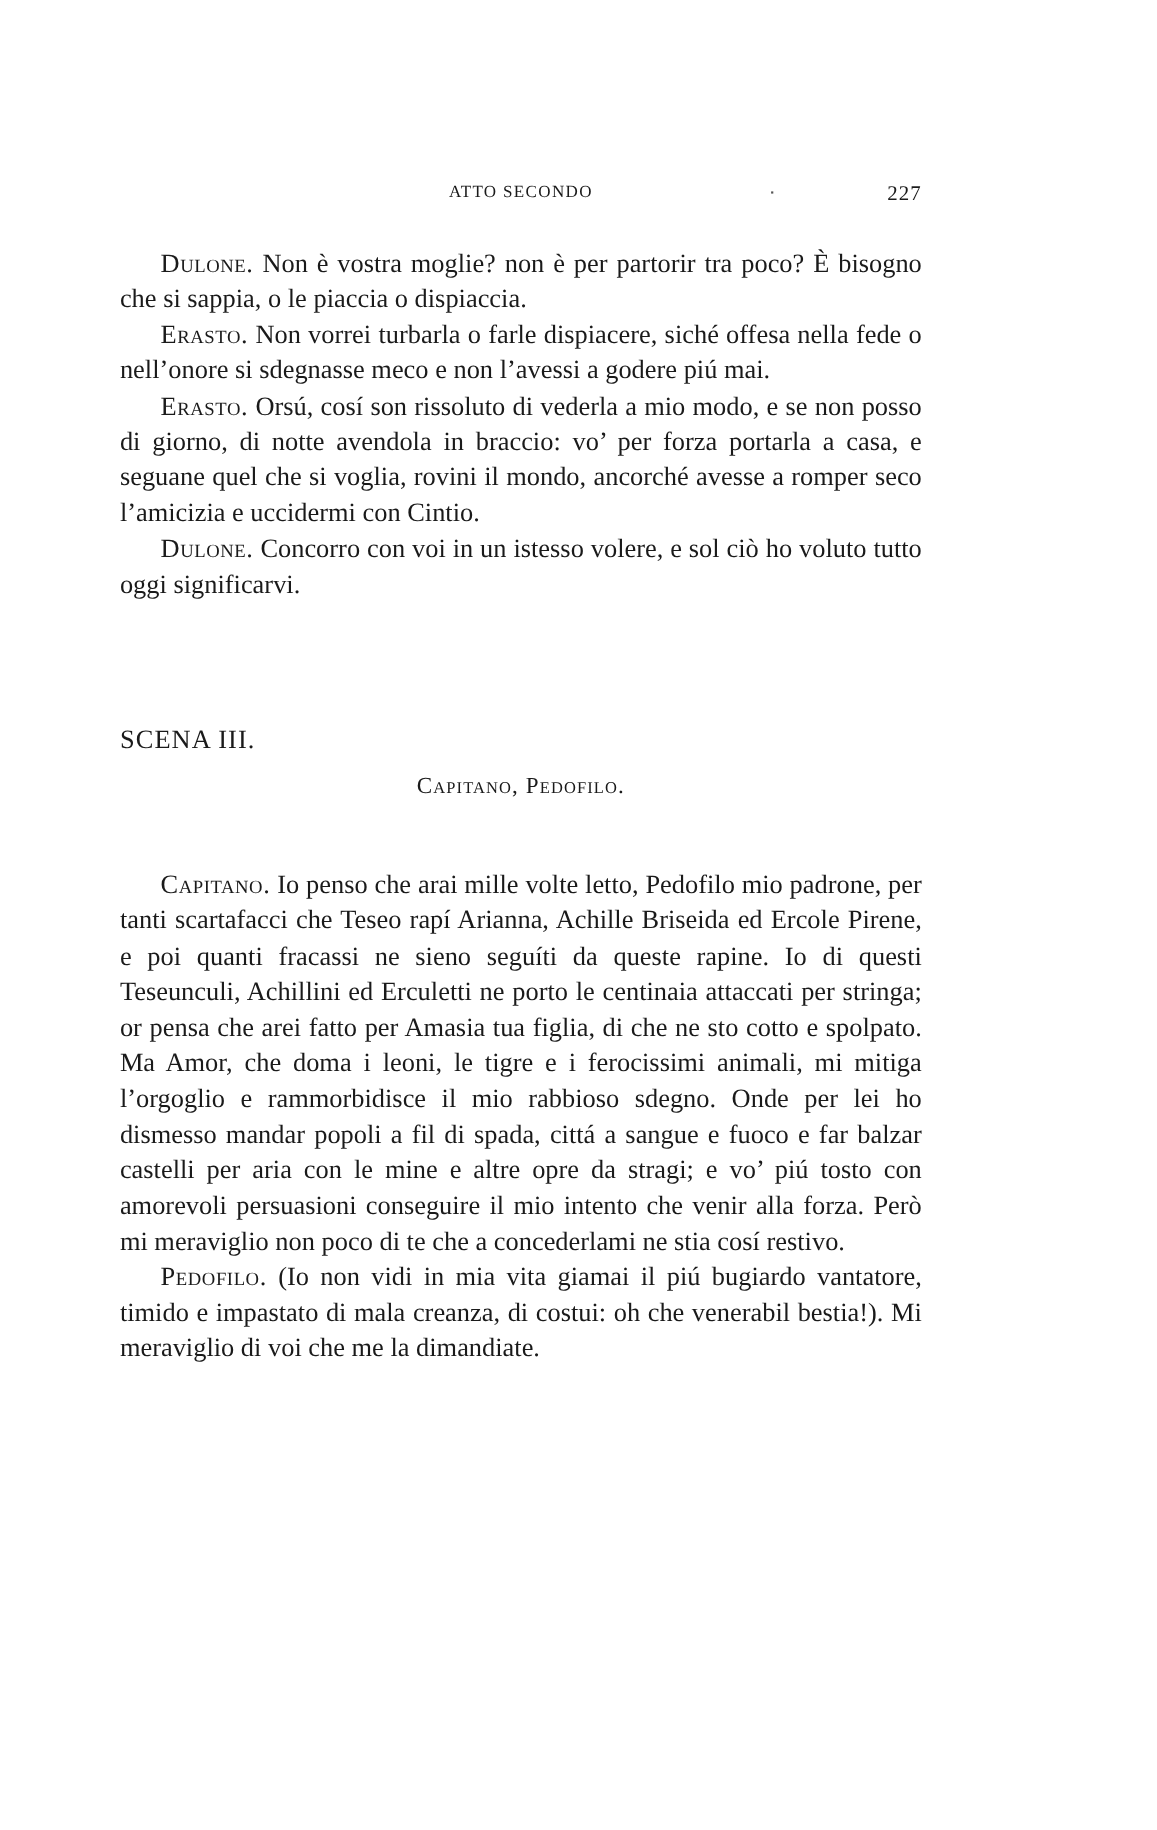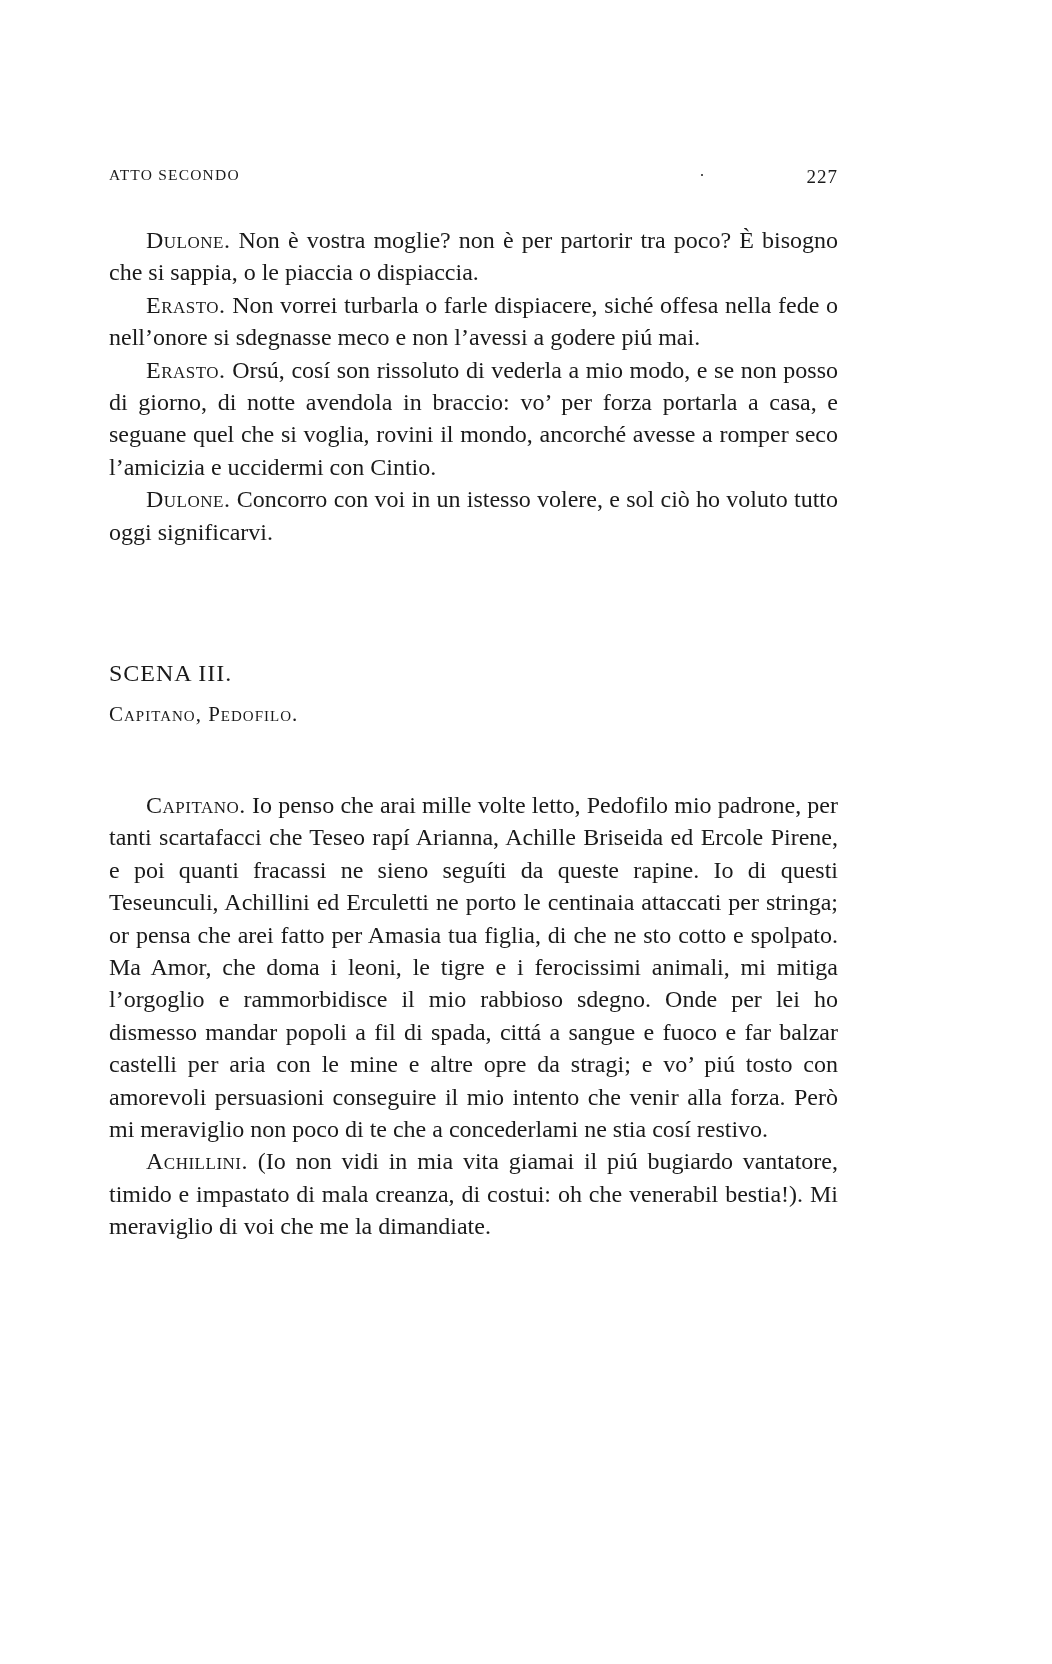--- a/index.html
+++ b/index.html
@@ -24,20 +24,21 @@
       position: absolute;
       top: 166px;
       left: 109px;
       width: 729px;
       height: 24px;
     }
     .running-title {
       position: absolute;
       left: 0; right: 0;
       top: 0;
+      text-align: center;
       font-size: 15.5px;
       letter-spacing: 1.2px;
       text-transform: uppercase;
       font-weight: normal;
     }
     .page-number {
       position: absolute;
       right: 0;
       top: 0;
       font-size: 19px;
@@ -76,20 +77,21 @@
       top: 660px;
       text-align: left;
       font-size: 24px;
       letter-spacing: 1px;
     }
     .scene-chars {
       position: absolute;
       left: 109px;
       width: 729px;
       top: 702px;
+      text-align: center;
       font-size: 21px;
       font-variant: small-caps;
       letter-spacing: 1px;
     }
   </style>
 </head>
 <body>
 
 <div class="page">
 
@@ -104,16 +106,16 @@
     <p><span class="sc">Erasto.</span><span> Non vorrei turbarla o farle dispiacere, siché offesa nella fede o nell’onore si sdegnasse meco e non l’avessi a godere piú mai.</span></p>
     <p><span class="sc">Erasto.</span><span> Orsú, cosí son rissoluto di vederla a mio modo, e se non posso di giorno, di notte avendola in braccio: vo’ per forza portarla a casa, e seguane quel che si voglia, rovini il mondo, ancorché avesse a romper seco l’amicizia e uccidermi con Cintio.</span></p>
     <p><span class="sc">Dulone.</span><span> Concorro con voi in un istesso volere, e sol ciò ho voluto tutto oggi significarvi.</span></p>
   </div>
 
   <div class="scene-title">SCENA III.</div>
   <div class="scene-chars">Capitano, Pedofilo.</div>
 
   <div class="block block2">
     <p><span class="sc">Capitano.</span><span> Io penso che arai mille volte letto, Pedofilo mio padrone, per tanti scartafacci che Teseo rapí Arianna, Achille Briseida ed Ercole Pirene, e poi quanti fracassi ne sieno seguíti da queste rapine. Io di questi Teseunculi, Achillini ed Erculetti ne porto le centinaia attaccati per stringa; or pensa che arei fatto per Amasia tua figlia, di che ne sto cotto e spolpato. Ma Amor, che doma i leoni, le tigre e i ferocissimi animali, mi mitiga l’orgoglio e rammorbidisce il mio rabbioso sdegno. Onde per lei ho dismesso mandar popoli a fil di spada, cittá a sangue e fuoco e far balzar castelli per aria con le mine e altre opre da stragi; e vo’ piú tosto con amorevoli persuasioni conseguire il mio intento che venir alla forza. Però mi meraviglio non poco di te che a concederlami ne stia cosí restivo.</span></p>
-    <p><span class="sc">Achillini.</span><span> (Io non vidi in mia vita giamai il piú bugiardo vantatore, timido e impastato di mala creanza, di costui: oh che venerabil bestia!). Mi meraviglio di voi che me la dimandiate.</span></p>
+    <p><span class="sc">Pedofilo.</span><span> (Io non vidi in mia vita giamai il piú bugiardo vantatore, timido e impastato di mala creanza, di costui: oh che venerabil bestia!). Mi meraviglio di voi che me la dimandiate.</span></p>
   </div>
 
 </div>
 
 </body></html>

